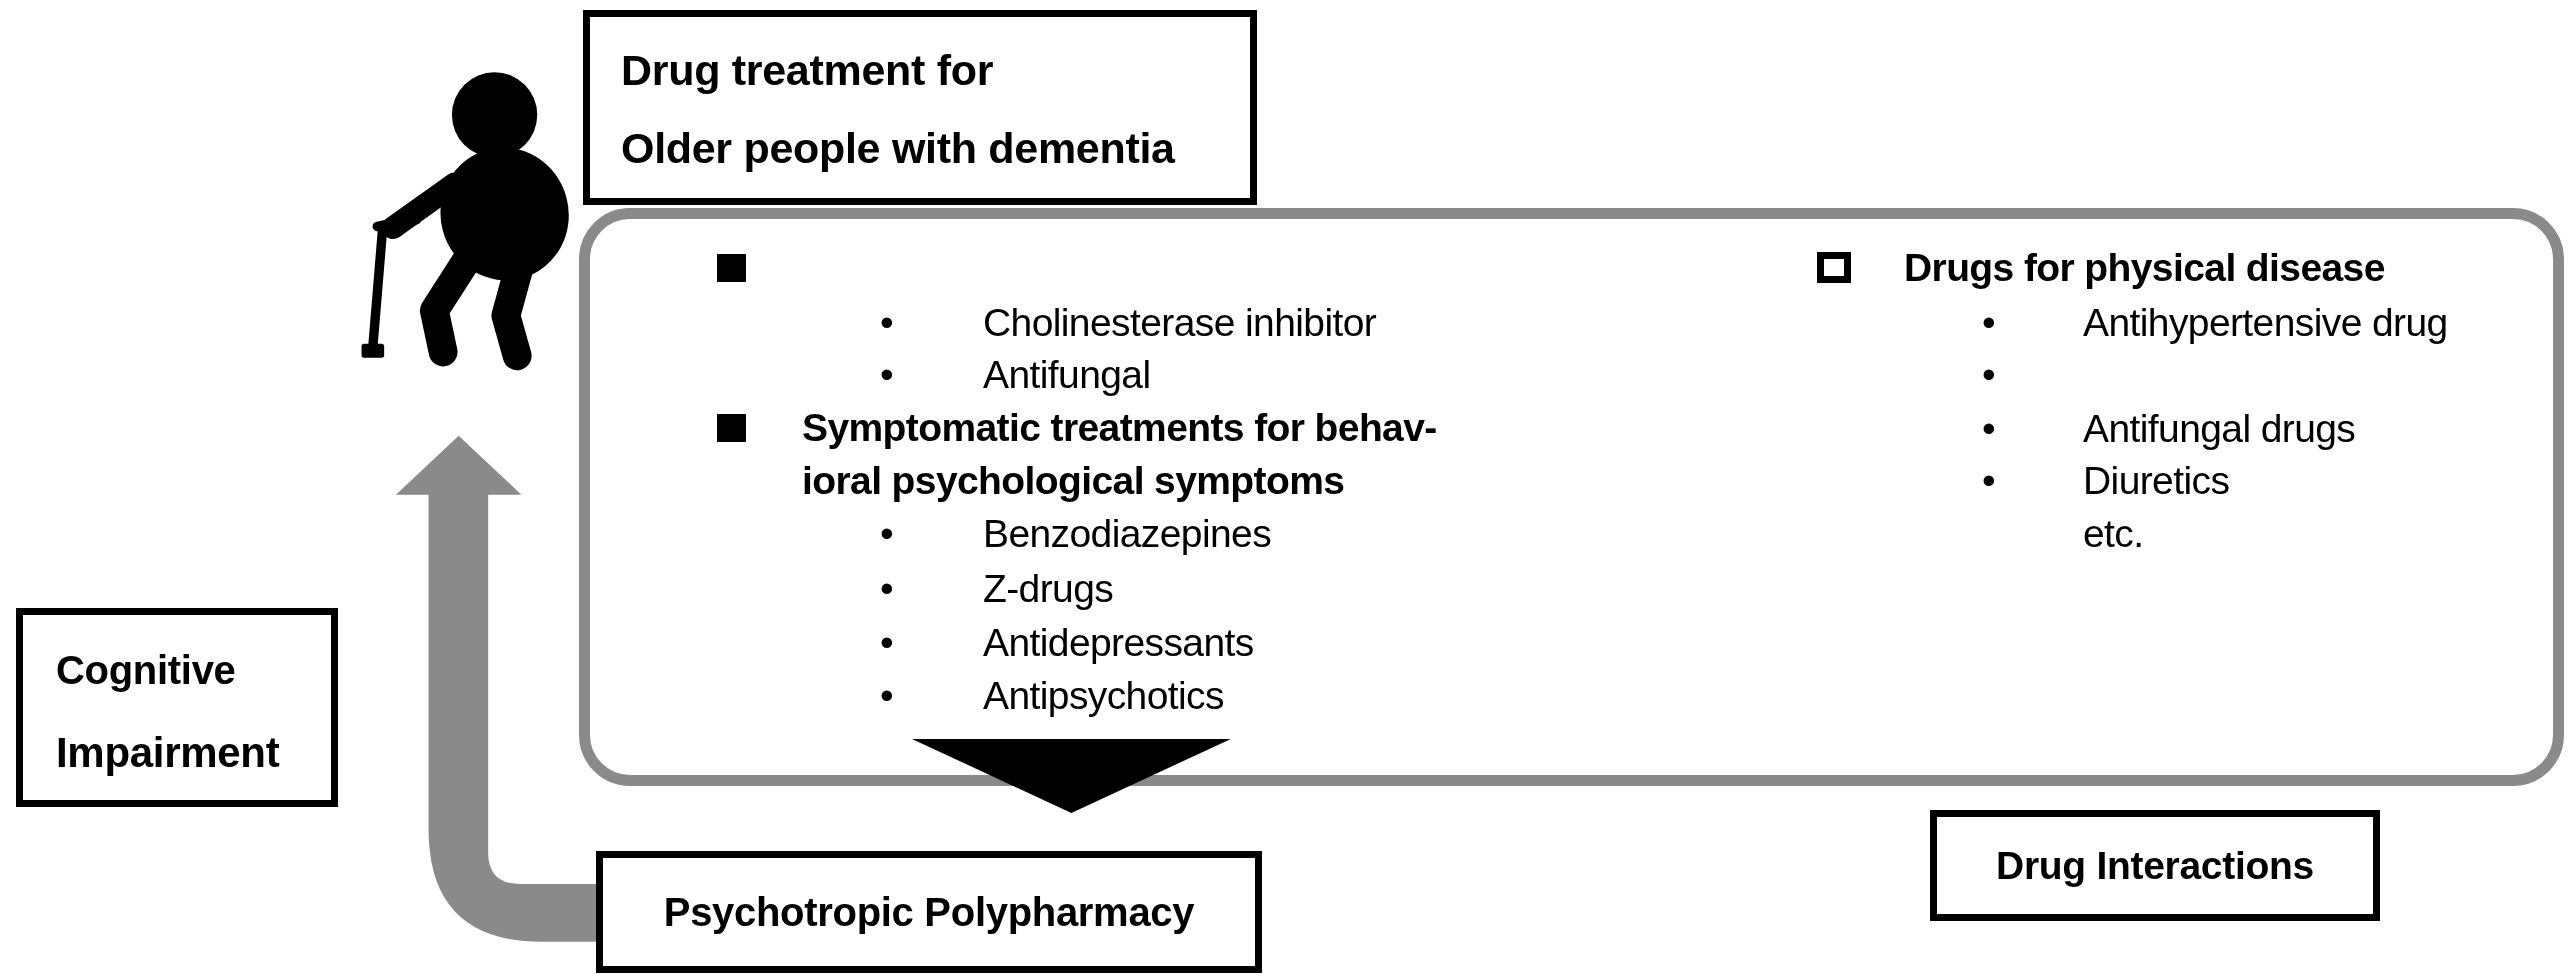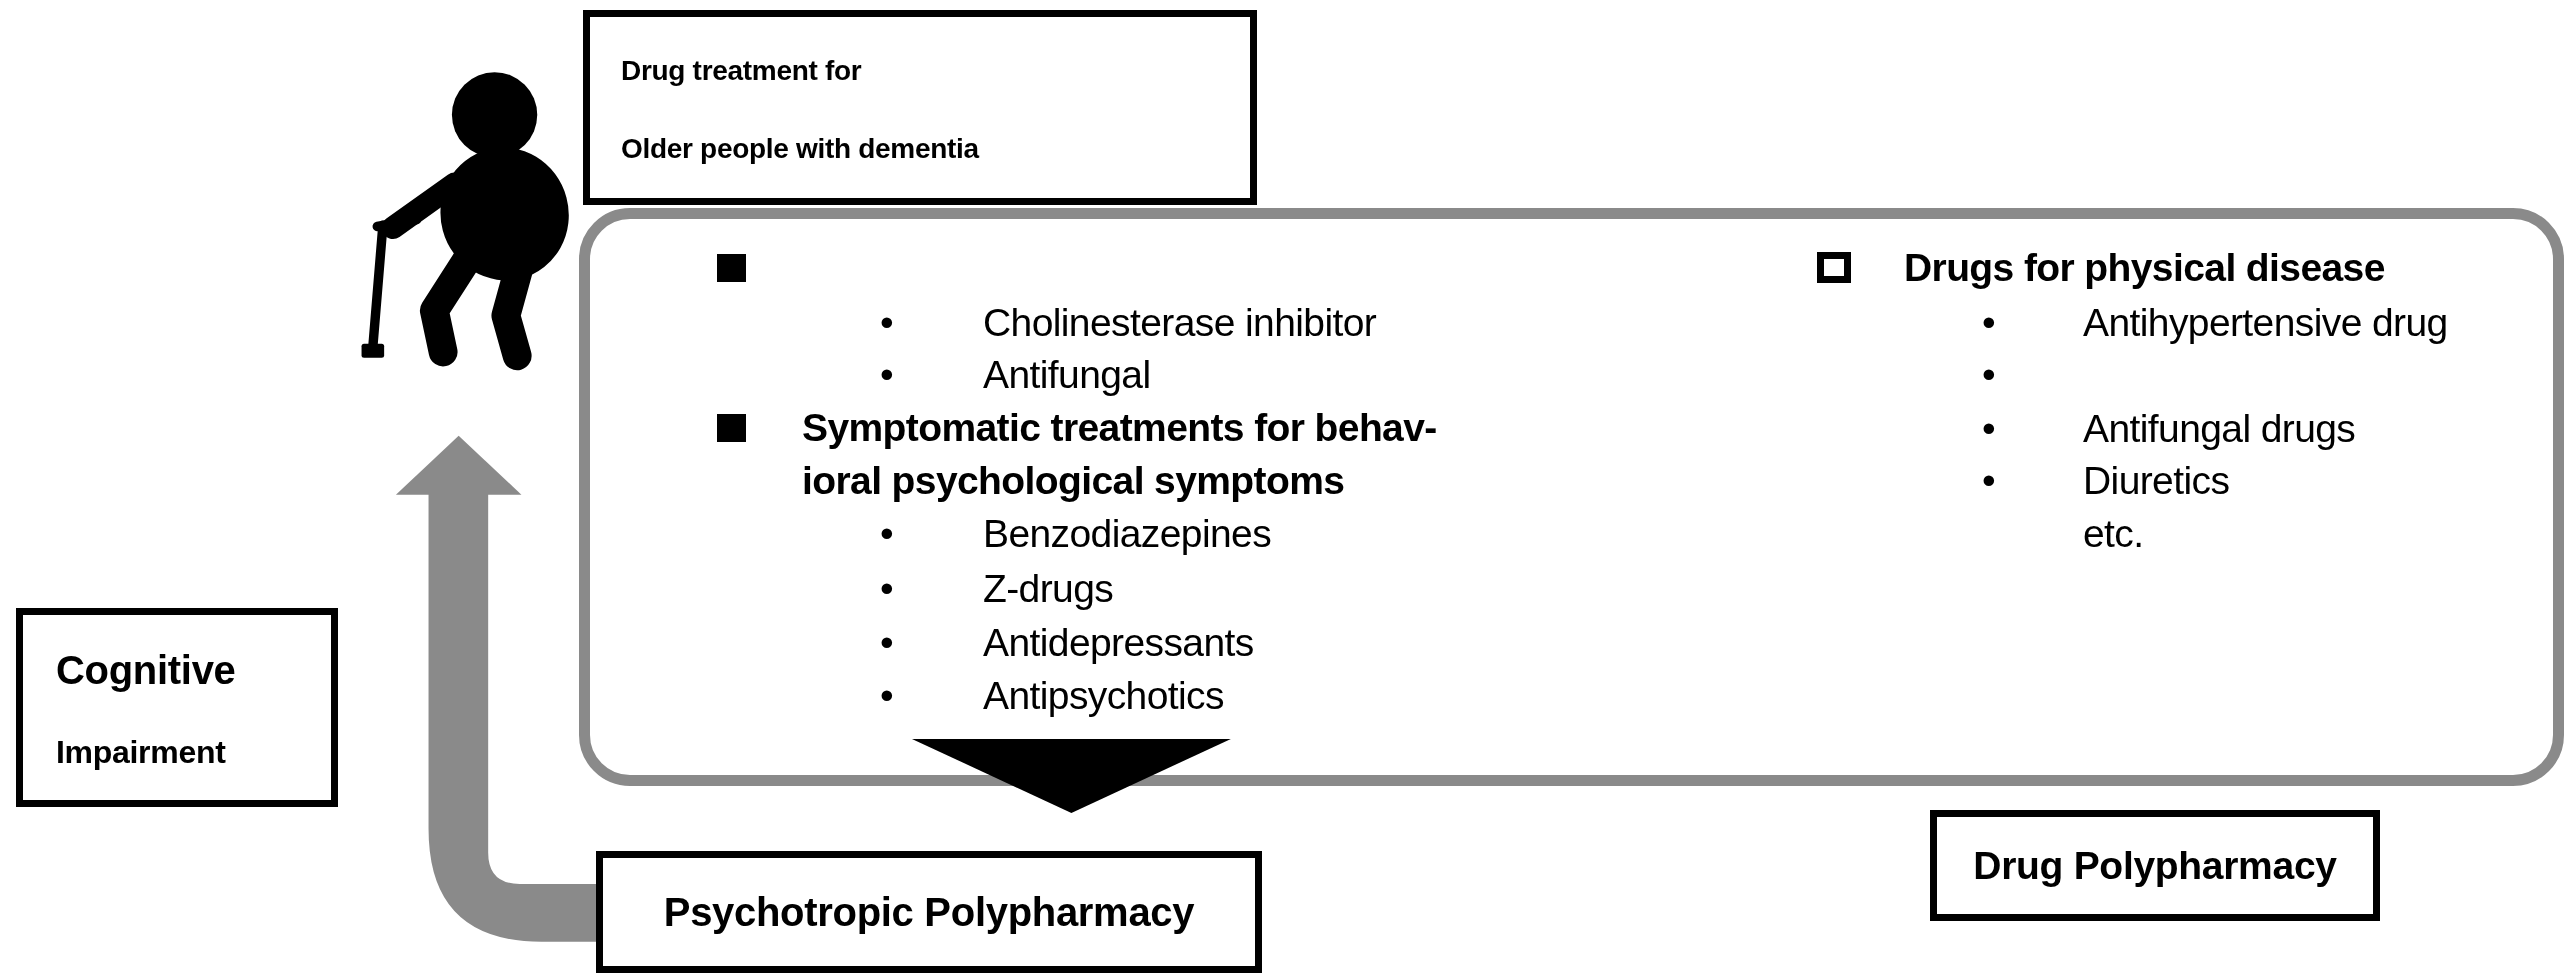--- a/index.html
+++ b/index.html
@@ -13,21 +13,21 @@
   
   .rowlayer{position:absolute;left:0;top:0;width:2576px;height:980px;z-index:2;pointer-events:none;}
   .t{position:absolute;height:55px;line-height:55px;font-size:39px;letter-spacing:-0.6px;white-space:nowrap;}
   .bold{font-weight:700;}
   .sqf{position:absolute;width:29px;height:28px;background:#000;}
   .sqo{position:absolute;width:34px;height:31px;border:7.5px solid #000;box-sizing:border-box;background:#fff;}
   .dot{position:absolute;height:55px;line-height:55px;font-size:39px;}
 
   
   .blackbox{position:absolute;background:#ffffff;border:7.5px solid #000;box-sizing:border-box;z-index:3;}
-  .bb-line{position:absolute;height:63px;line-height:63px;font-weight:700;font-size:28px;letter-spacing:-0.3px;white-space:nowrap;}
+  .bb-line{position:absolute;height:63px;line-height:63px;font-weight:700;font-size:43px;letter-spacing:-0.3px;white-space:nowrap;}
   .centerbox{display:flex;align-items:center;justify-content:center;font-weight:700;letter-spacing:-0.3px;white-space:nowrap;}
 
   
   #overlay{position:absolute;left:0;top:0;z-index:2;pointer-events:none;}
   #person{position:absolute;left:349px;top:38px;z-index:2;}
 </style>
 </head>
 <body>
 
 <div id="canvas">
@@ -85,25 +85,25 @@
     <span class="t" style="left:2083px;top:506px">etc.</span>
   </div>
 
   <div class="blackbox" style="left:583px;top:10px;width:674px;height:195px">
     <span class="bb-line" style="left:31px;top:22px">Drug treatment for</span>
     <span class="bb-line" style="left:31px;top:100px">Older people with dementia</span>
   </div>
 
   <div class="blackbox" style="left:16px;top:608px;width:322px;height:199px">
     <span class="bb-line" style="left:33px;top:24px;font-size:40px">Cognitive</span>
-    <span class="bb-line" style="left:33px;top:106px;font-size:32px">Impairment</span>
+    <span class="bb-line" style="left:33px;top:106px;font-size:42px">Impairment</span>
   </div>
 
   <div class="blackbox centerbox" style="left:596px;top:851px;width:666px;height:122px;font-size:40px">
     <span>Psychotropic Polypharmacy</span>
   </div>
 
   <div class="blackbox centerbox" style="left:1930px;top:810px;width:450px;height:111px;font-size:39px">
-    <span>Drug Polypharmacy</span>
+    <span>Drug Interactions</span>
   </div>
 
 </div>
 
 
 </body></html>

